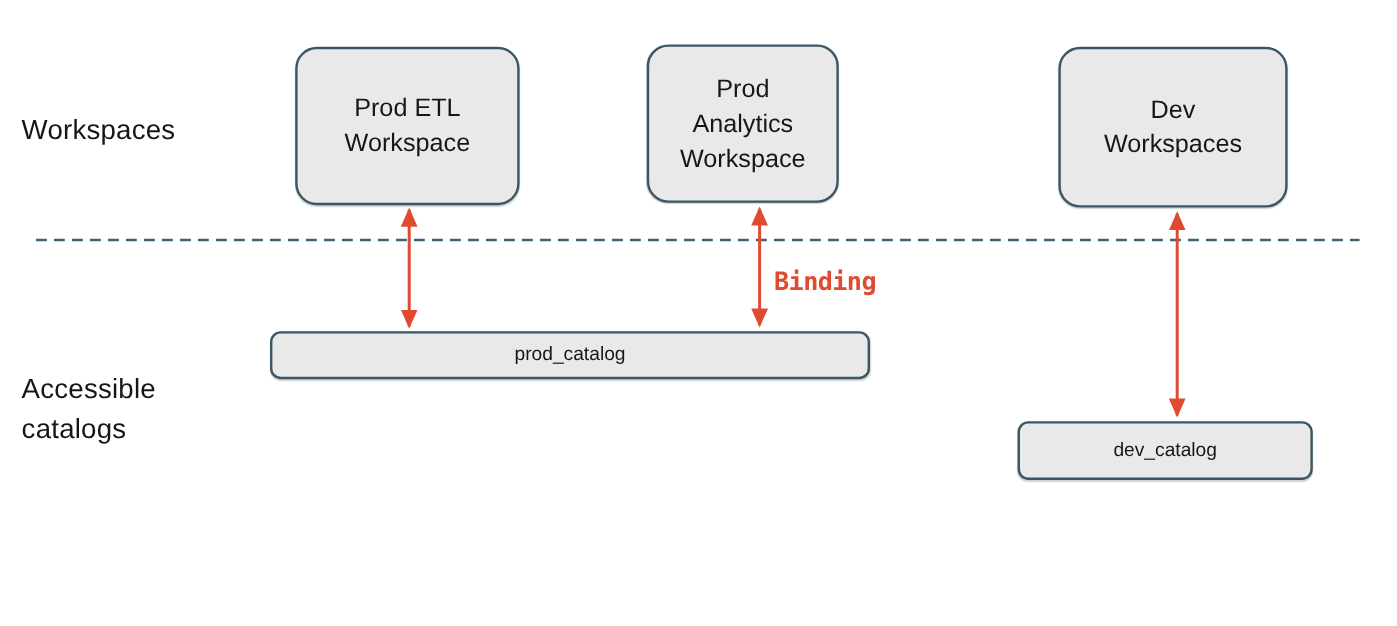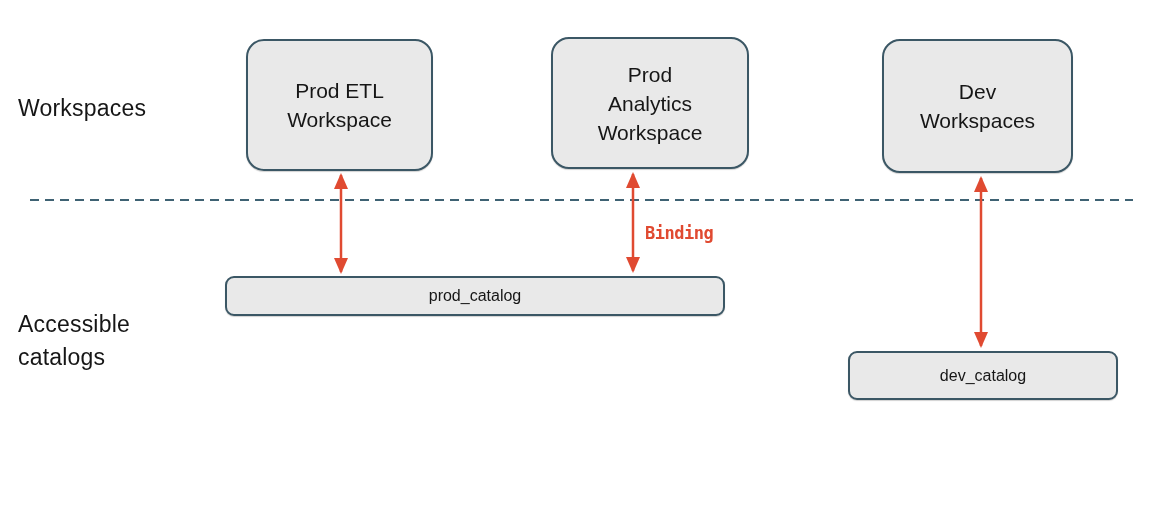--- a/index.html
+++ b/index.html
@@ -72,57 +72,57 @@
     fill: none;
   }
   .overlay marker path {
     fill: var(--arrow-red);
   }
   .binding-label {
     position: absolute;
     left: 645px;
     top: 223px;
     font-family: "DejaVu Sans Mono", monospace;
-    font-size: 17px;
+    font-size: 21px;
     font-weight: 600;
     color: var(--arrow-red);
     letter-spacing: -0.5px;
   }
 </style>
 </head>
 <body>
 
 <div class="canvas">
 
   <div class="row-label" style="left:18px; top:92px">Workspaces</div>
 
   <div class="row-label" style="left:18px; top:308px">Accessible
 catalogs</div>
 
   <div class="node ws" style="left:246px; top:39px; width:187px; height:132px">
     <span class="node-label">Prod ETL
 Workspace</span>
   </div>
 
-  <div class="node ws" style="left:551px; top:37px; width:198px; height:132px">
+  <div class="node ws" style="left:539px; top:37px; width:160px; height:132px">
     <span class="node-label">Prod
 Analytics
 Workspace</span>
   </div>
 
   <div class="node ws" style="left:882px; top:39px; width:191px; height:134px">
     <span class="node-label">Dev
 Workspaces</span>
   </div>
 
   <div class="node cat" style="left:225px; top:276px; width:500px; height:40px">
     <span class="node-label">prod_catalog</span>
   </div>
 
-  <div class="node cat" style="left:848px; top:351px; width:270px; height:49px">
+  <div class="node cat" style="left:848px; top:351px; width:246px; height:49px">
     <span class="node-label">dev_catalog</span>
   </div>
 
   <svg class="overlay" width="1164" height="522" viewBox="0 0 1164 522">
     <defs>
       <marker id="arrowhead" markerUnits="userSpaceOnUse" markerWidth="18" markerHeight="16" refX="14" refY="7" orient="auto-start-reverse">
         <path d="M0,0 L16,7 L0,14 Z"></path>
       </marker>
     </defs>
 

